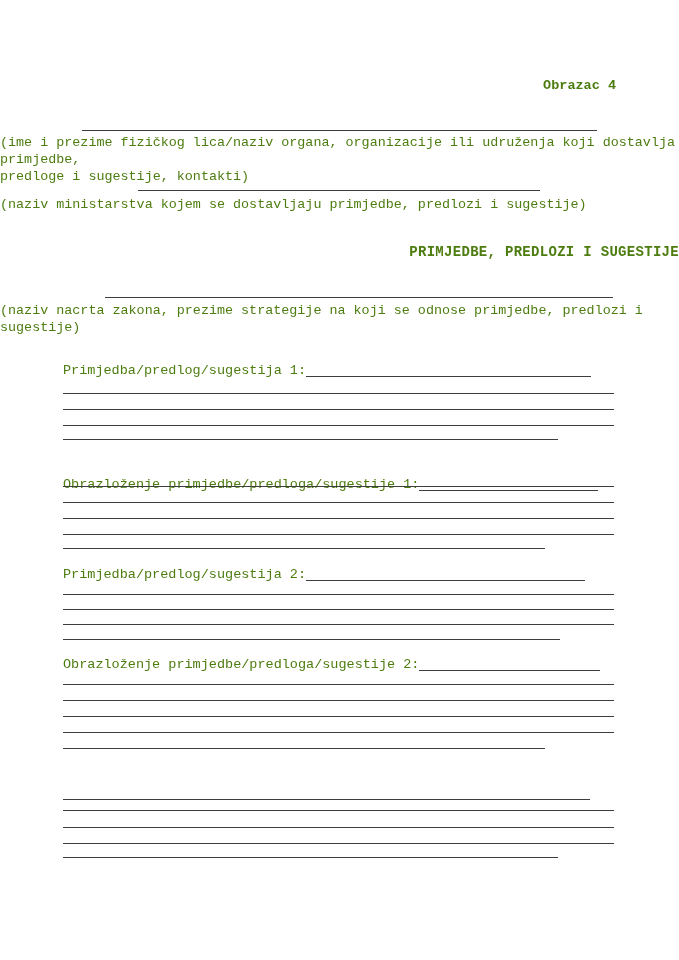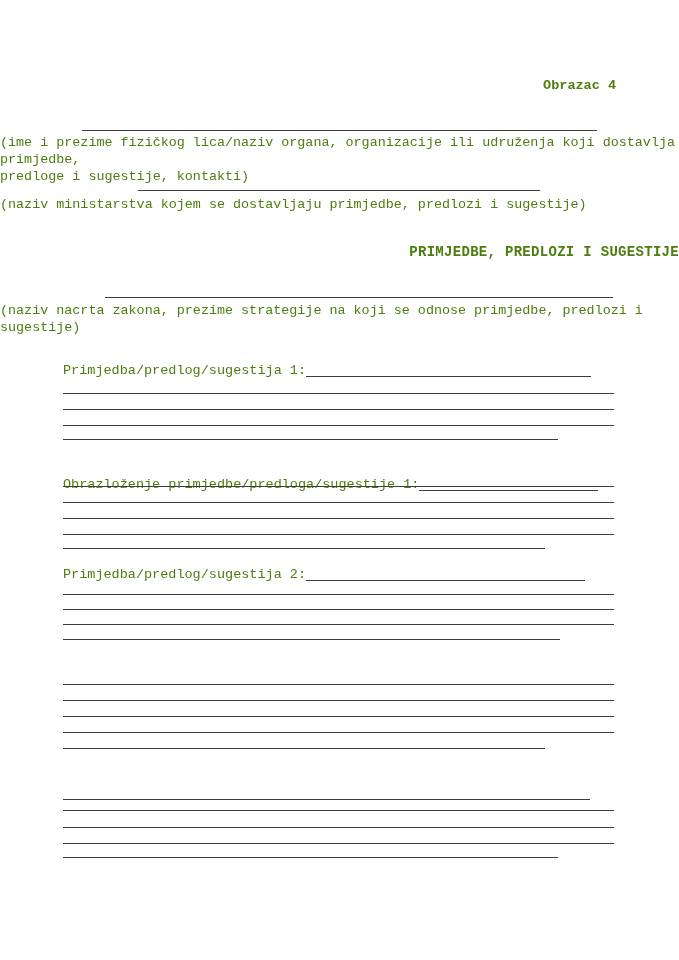--- a/index.html
+++ b/index.html
@@ -104,20 +104,24 @@
 
   <div class="label-row" style="top:566px; width:522px;">
     <span class="lbl">Primjedba/predlog/sugestija 2:</span>
     <span class="fill"></span>
   </div>
   <div class="rule" style="left:63px; top:594px; width:551px;"></div>
   <div class="rule" style="left:63px; top:609px; width:551px;"></div>
   <div class="rule" style="left:63px; top:624px; width:551px;"></div>
   <div class="rule" style="left:63px; top:639px; width:497px;"></div>
 
+  <div class="label-row" style="top:656px; width:537px;">
+    <span class="lbl">Obrazloženje primjedbe/predloga/sugestije 2:</span>
+    <span class="fill"></span>
+  </div>
   <div class="rule" style="left:63px; top:684px; width:551px;"></div>
   <div class="rule" style="left:63px; top:700px; width:551px;"></div>
   <div class="rule" style="left:63px; top:716px; width:551px;"></div>
   <div class="rule" style="left:63px; top:732px; width:551px;"></div>
   <div class="rule" style="left:63px; top:748px; width:482px;"></div>
 
   <div class="label-row" style="top:785px; width:527px;">
     <span class="fill"></span>
   </div>
   <div class="rule" style="left:63px; top:810px; width:551px;"></div>

